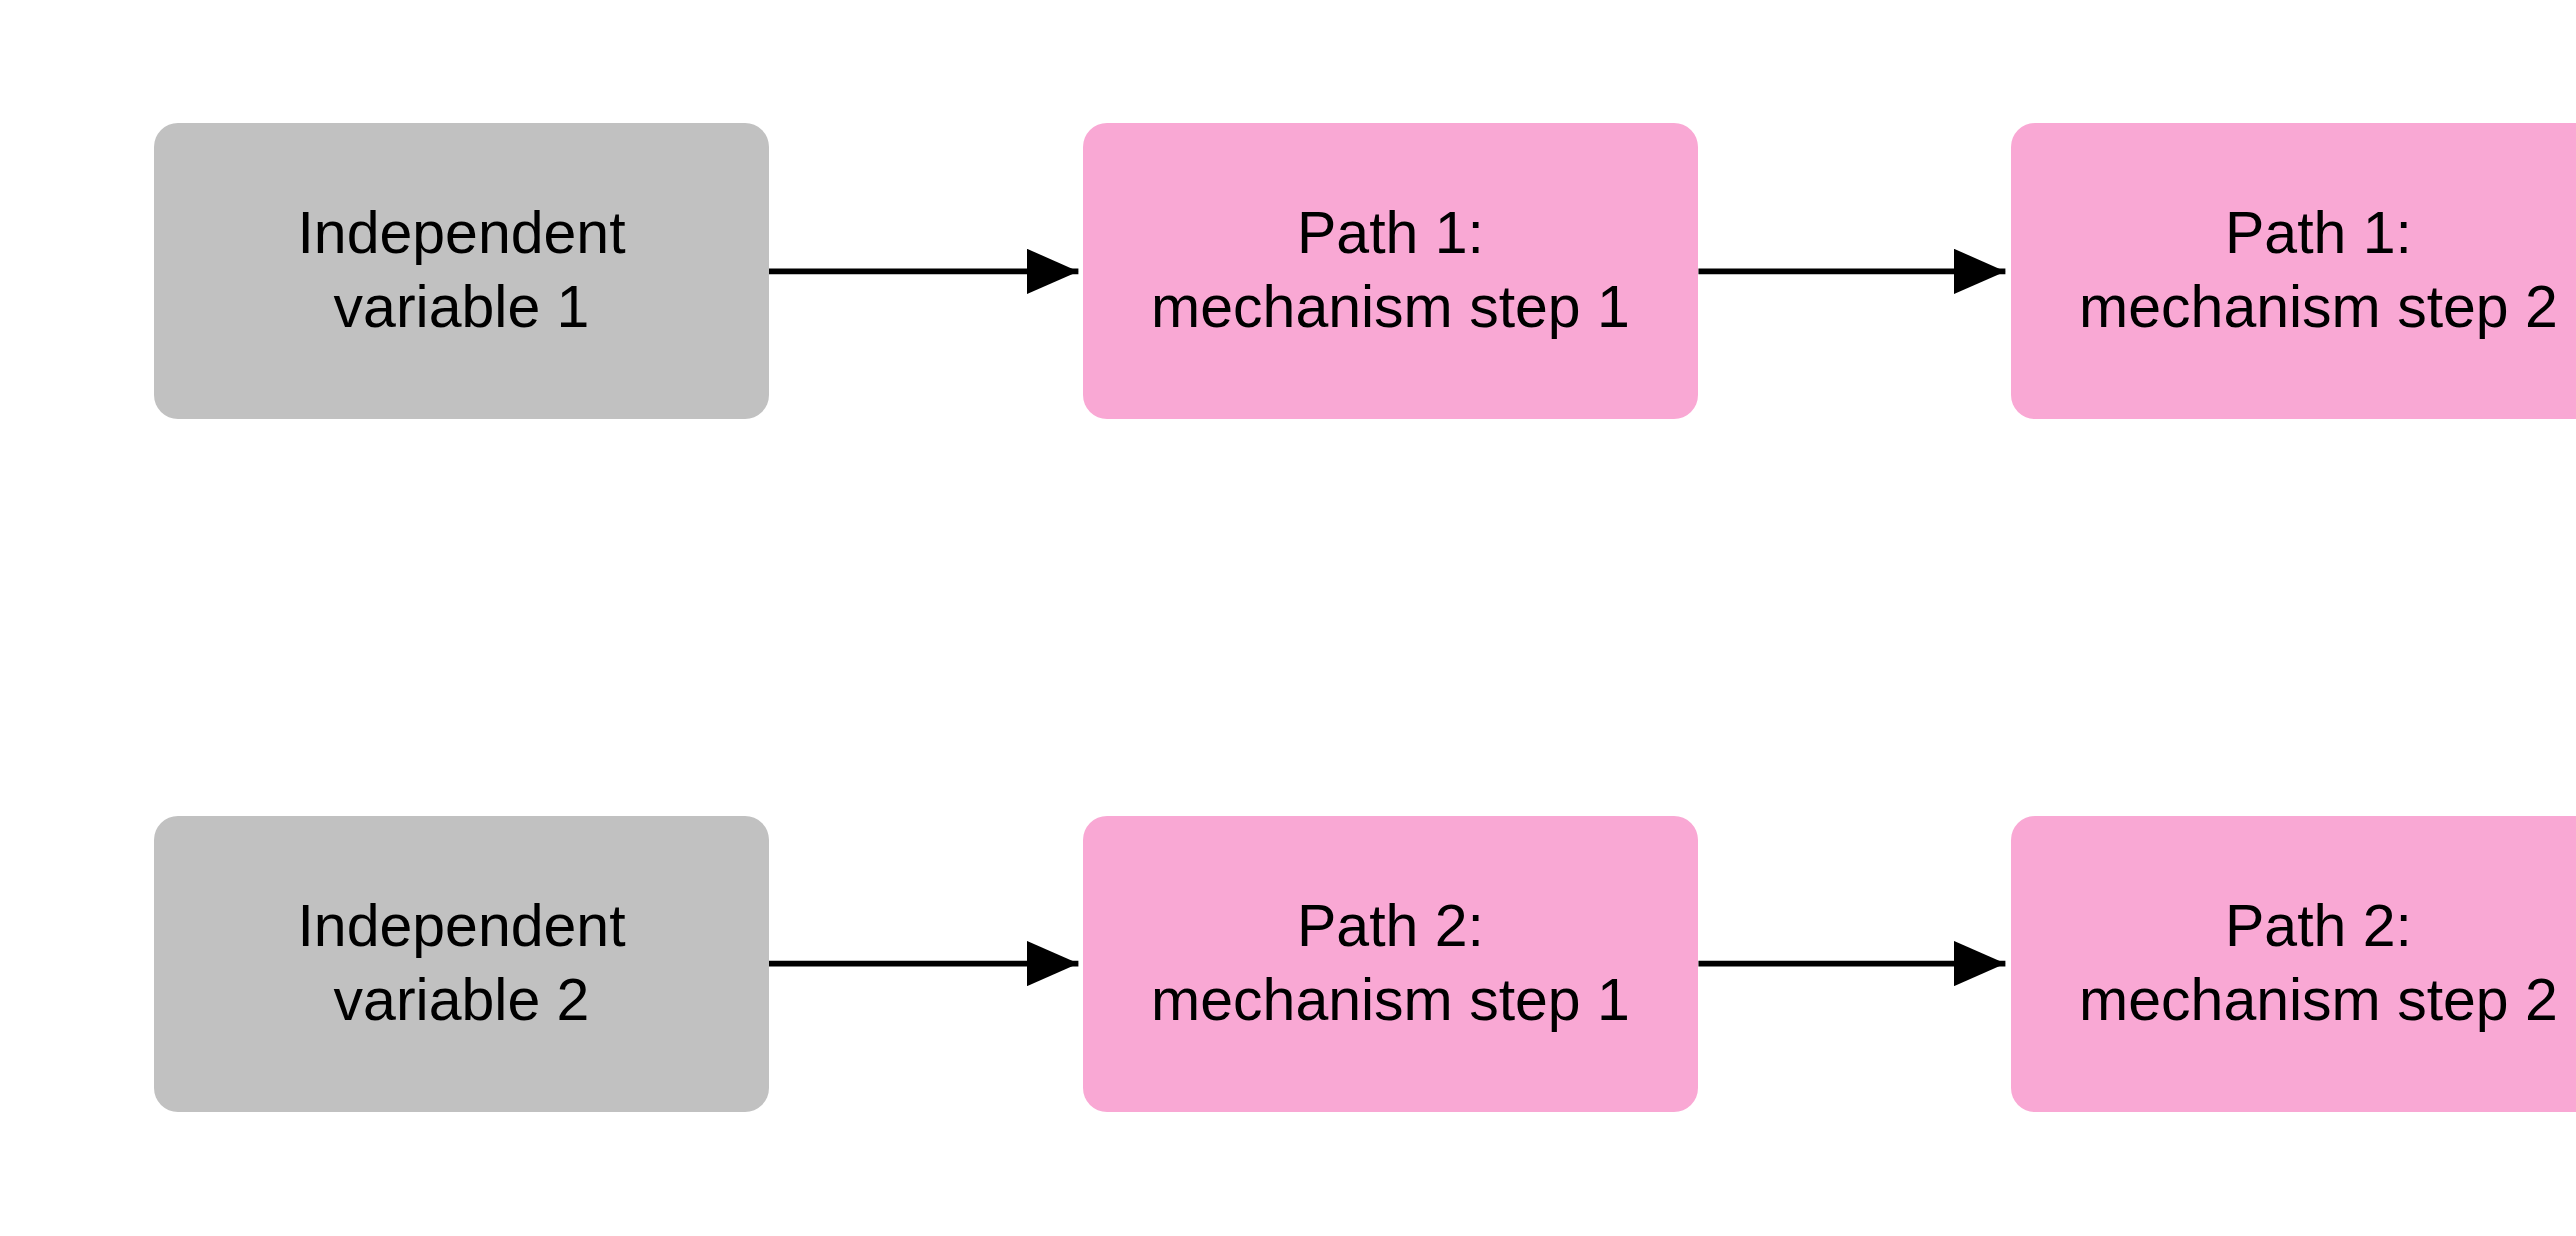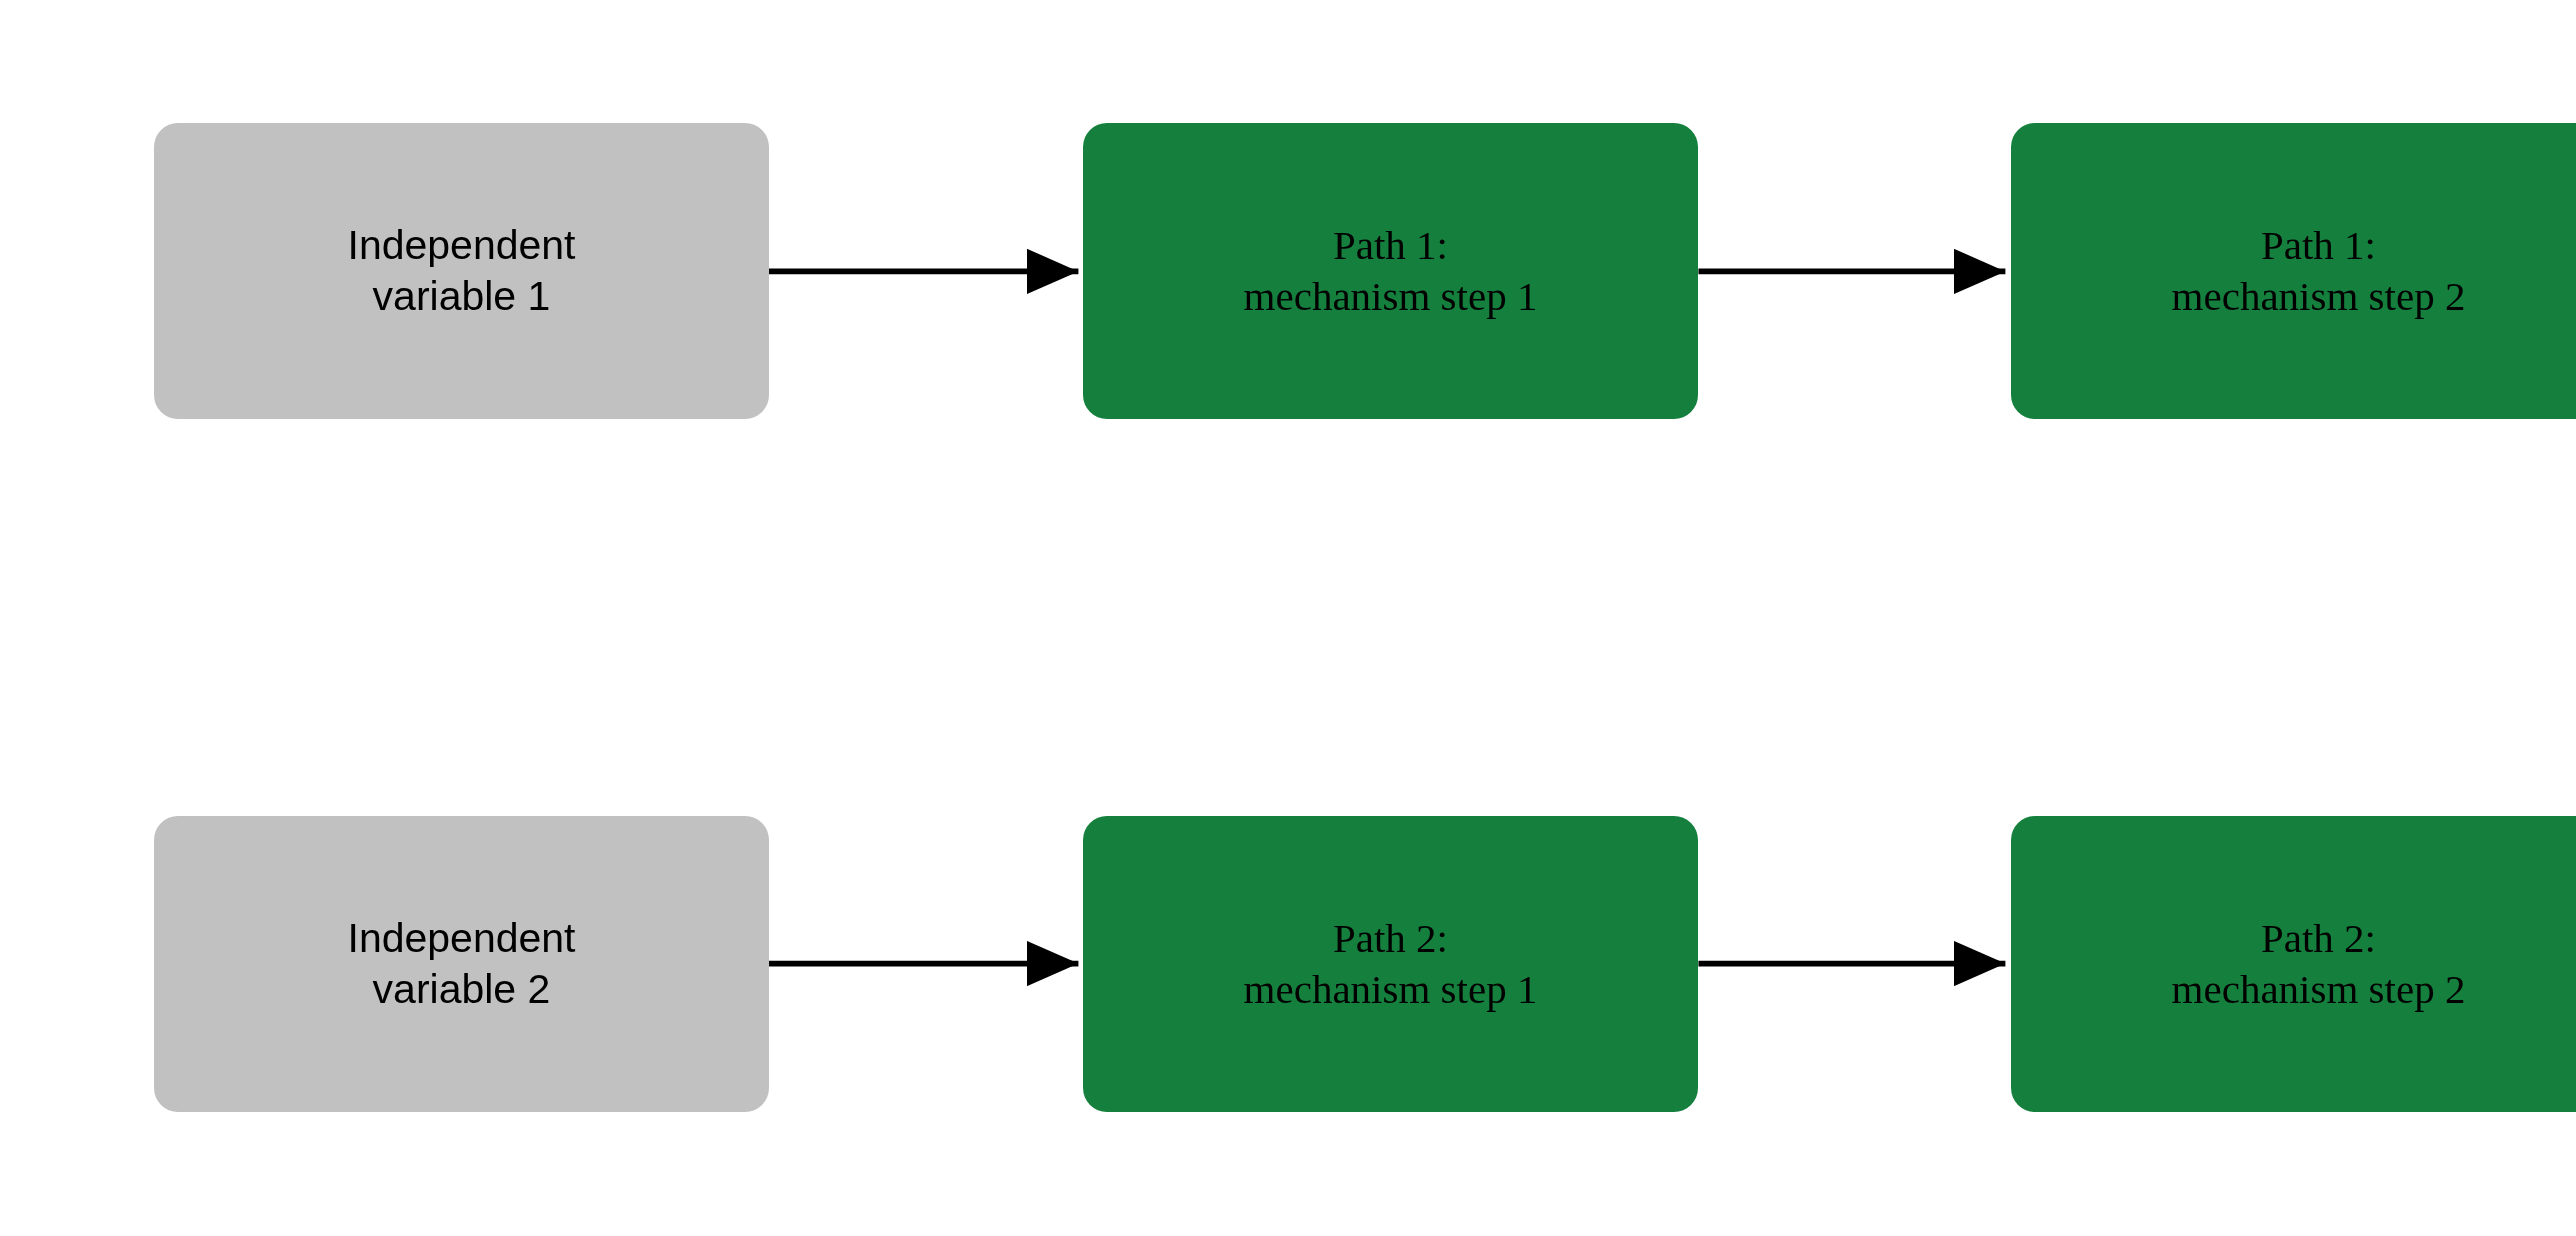--- a/index.html
+++ b/index.html
@@ -32,27 +32,27 @@
     width: 615px;
     height: 296px;
     border-radius: 24px;
     display: flex;
     align-items: center;
     justify-content: center;
     text-align: center;
     box-sizing: border-box;
   }
   .node .label {
-    font-size: 41px;
+    font-size: 59px;
     line-height: 1.25;
     color: #000000;
     white-space: pre-line;
   }
   .fill-variable  { background: #c1c1c1; }
-  .fill-mechanism { background: #15803d; font-family: Liberation Serif, serif; }
+  .fill-mechanism { background: #f9a8d4; }
 
   
   .n-iv1  { left: 154px;  top: 123px;  }
   .n-p1s1 { left: 1083px; top: 123px;  }
   .n-p1s2 { left: 2011px; top: 123px;  }
   .n-iv2  { left: 154px;  top: 816px; }
   .n-p2s1 { left: 1083px; top: 816px; }
   .n-p2s2 { left: 2011px; top: 816px; }
 </style>
 </head>

